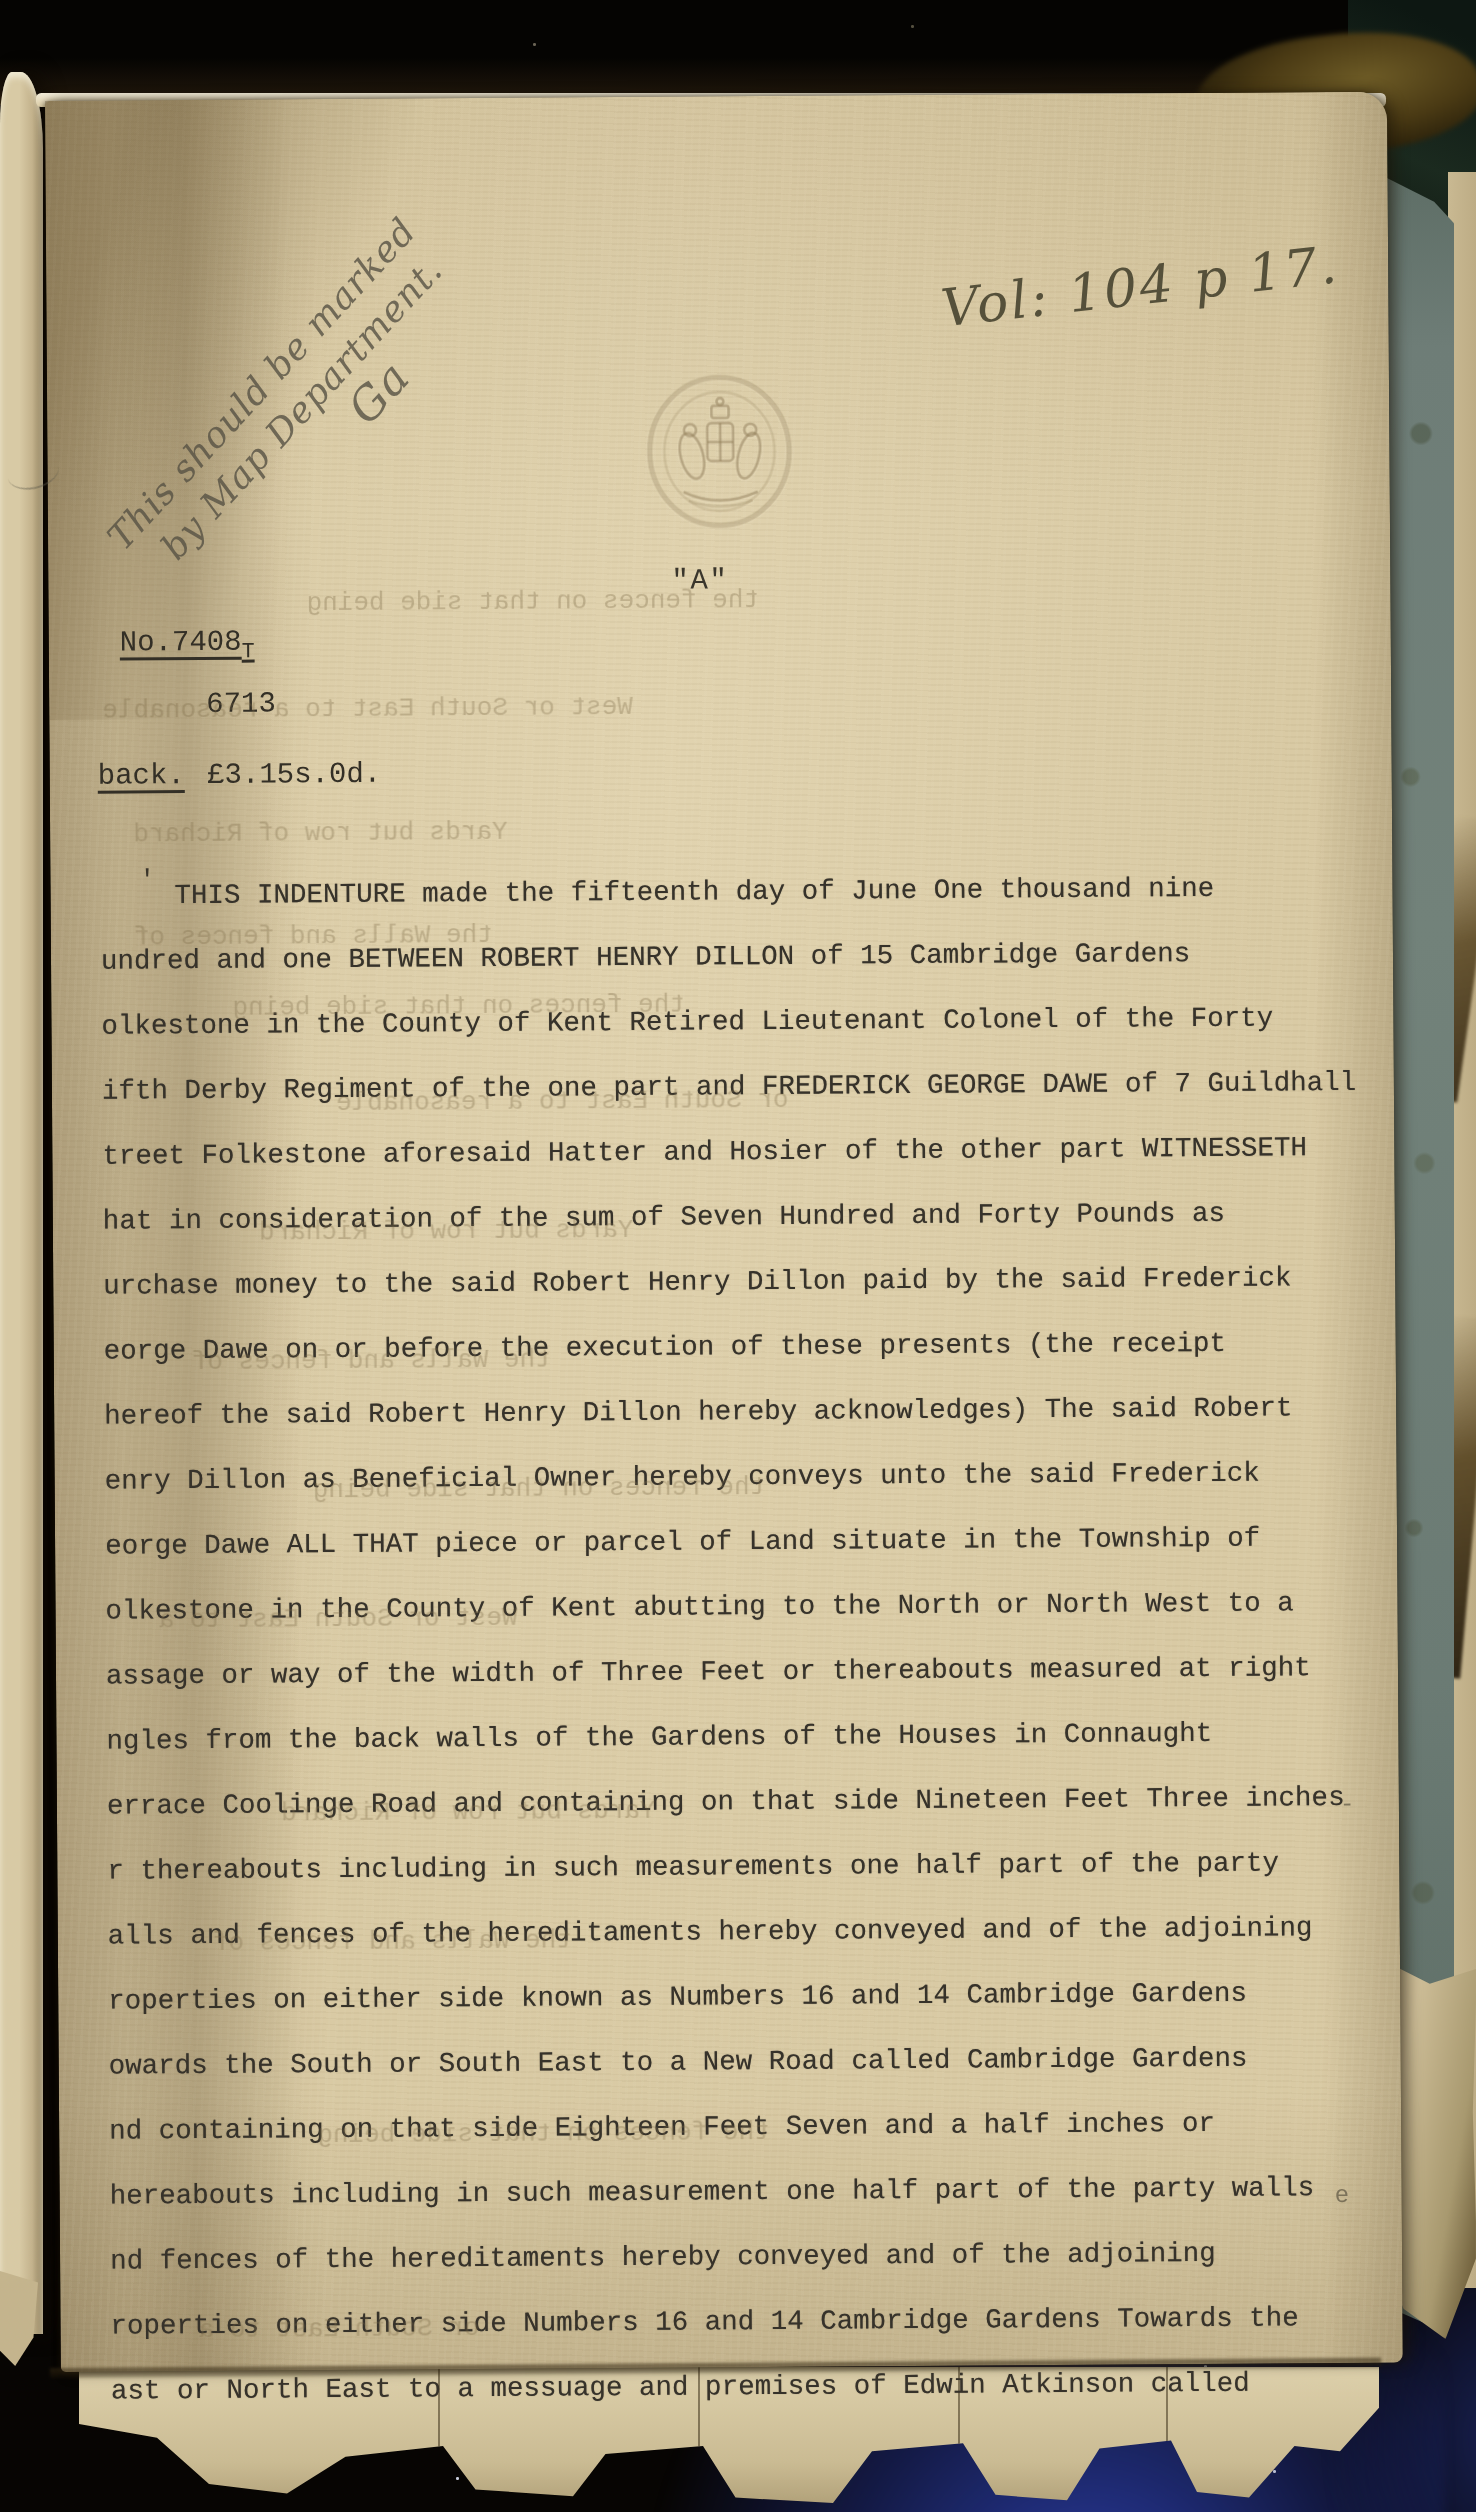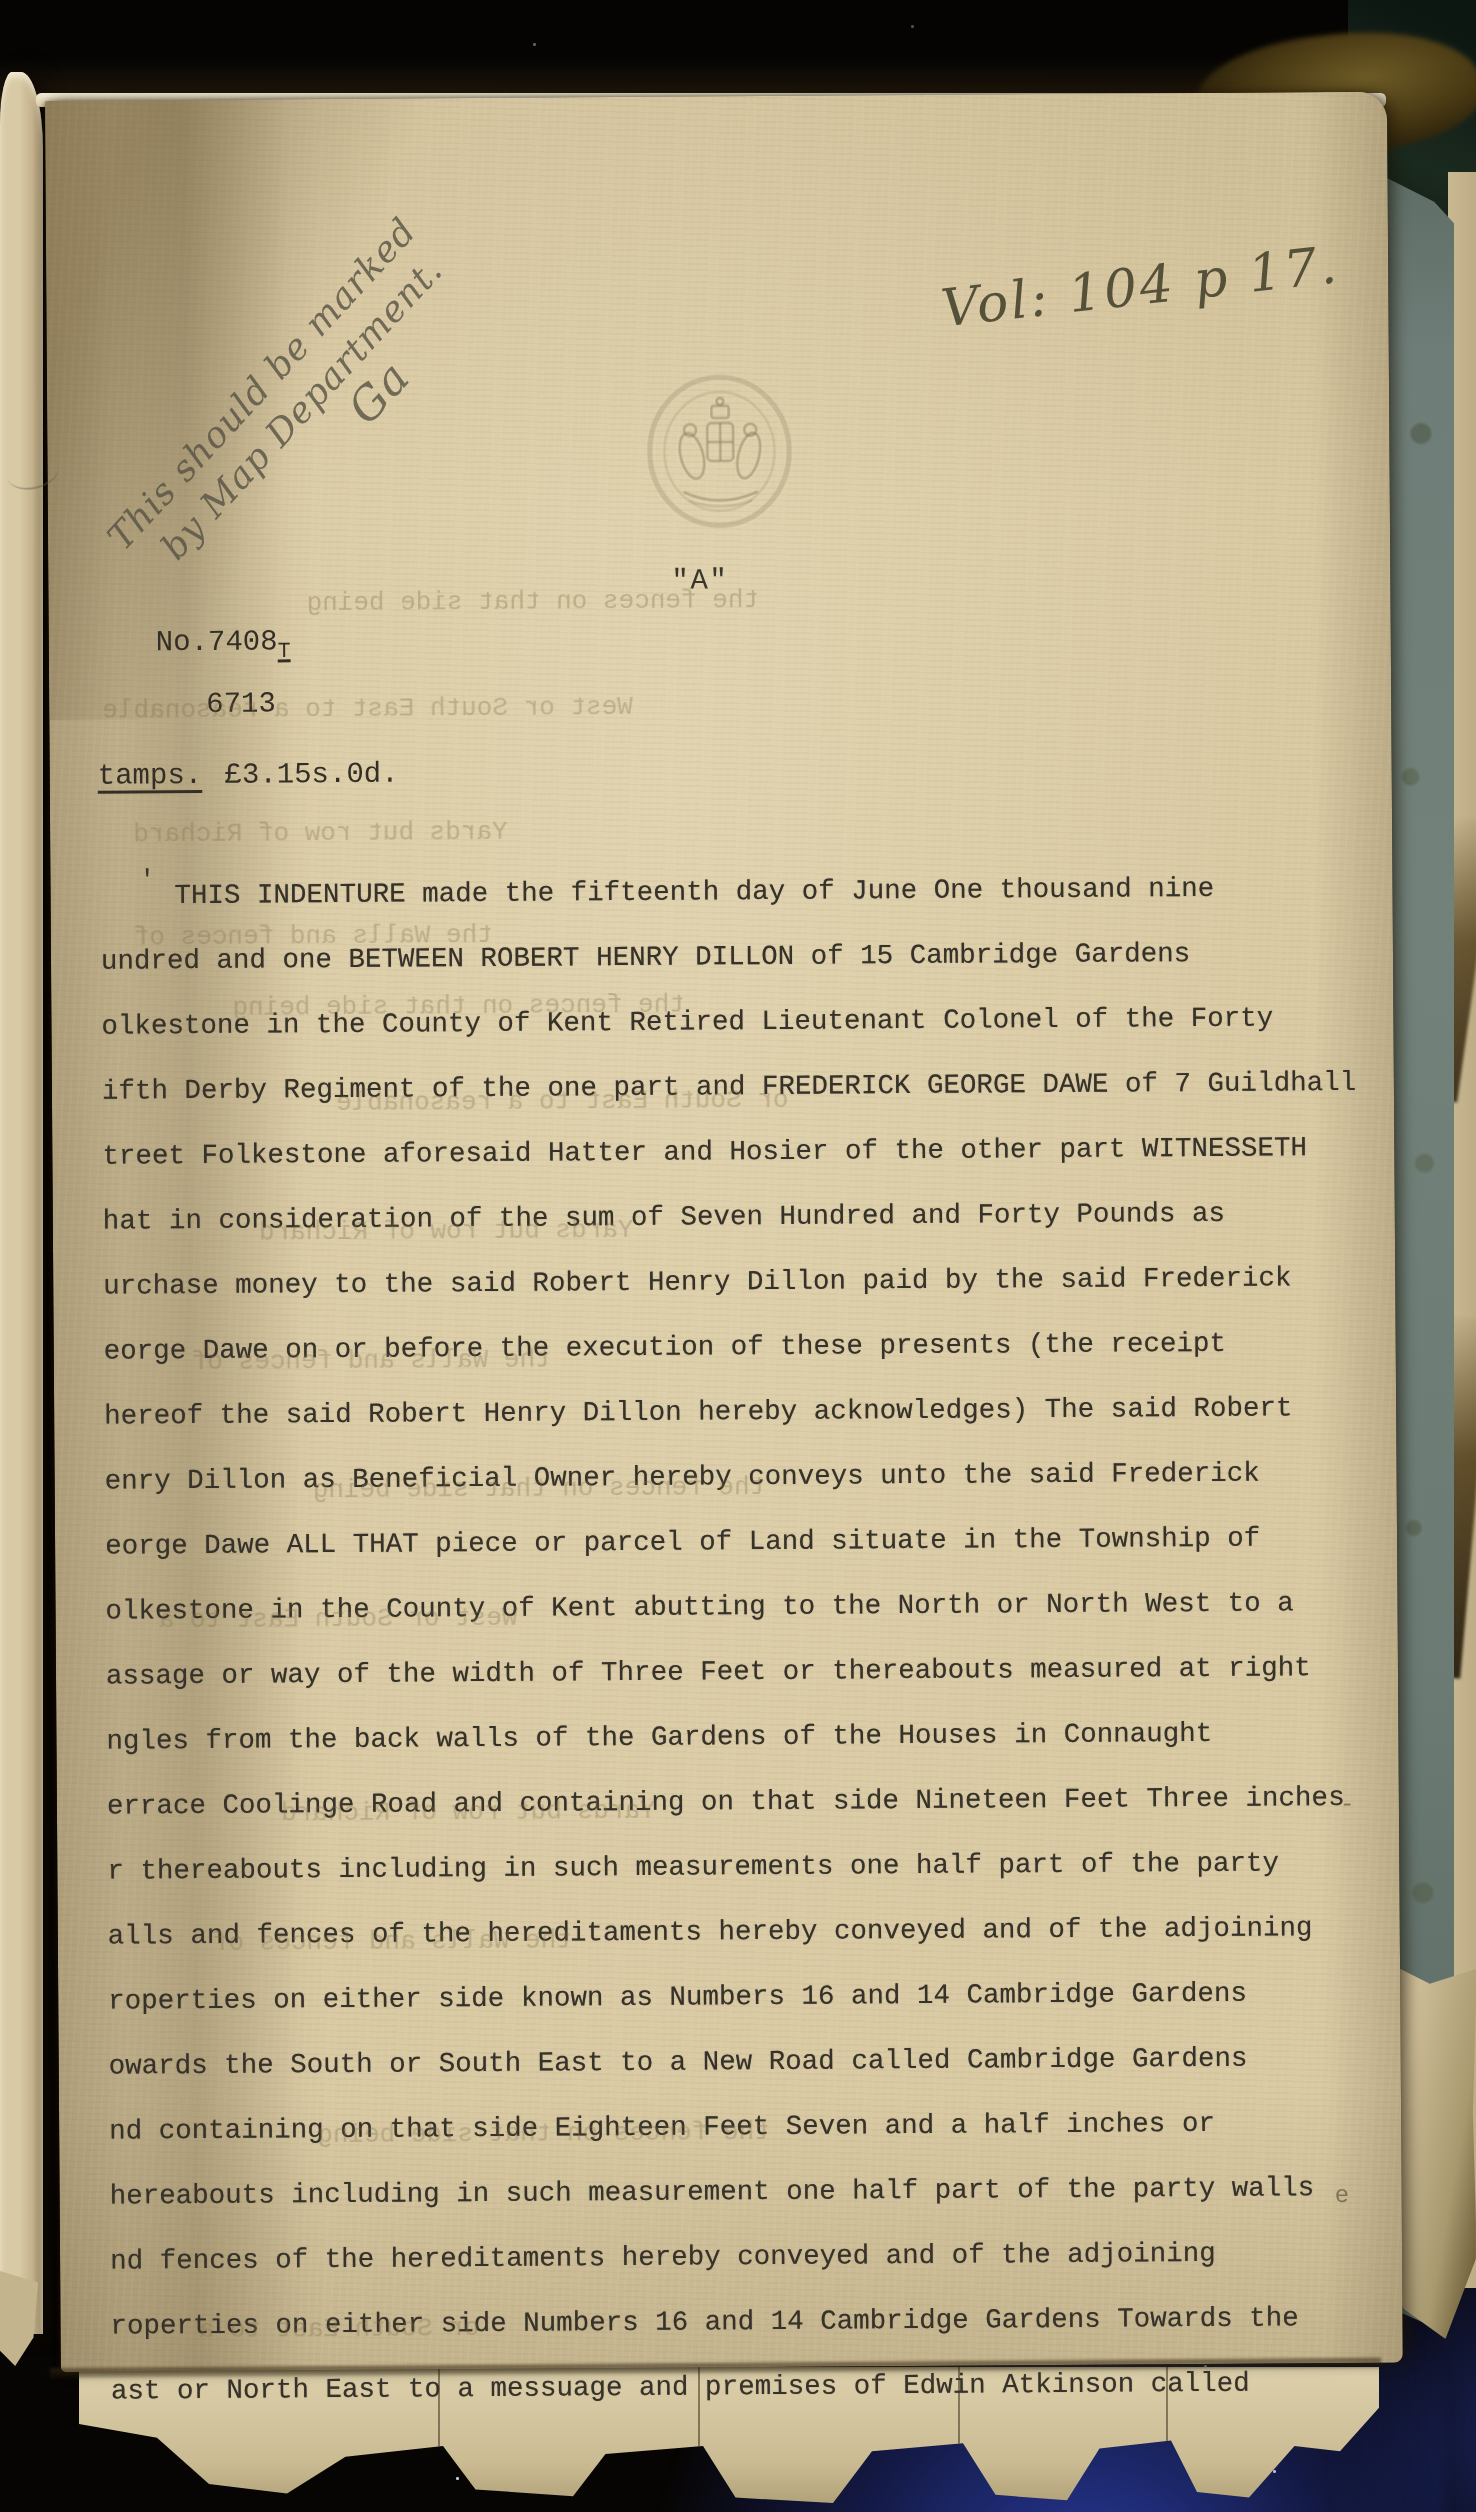--- a/index.html
+++ b/index.html
@@ -102,21 +102,21 @@
     font-size:36px;line-height:46px;color:rgba(86,81,68,.8);letter-spacing:0.9px;white-space:nowrap;}
   .pencil-note .pn2{padding-left:29px;}
   .pencil-note .pn3{padding-left:258px;font-size:45px;}
   .ink-ref{position:absolute;left:894px;top:163px;z-index:3;
     font-family:"DejaVu Serif",serif;font-style:italic;font-size:52px;
     color:#55503a;transform:rotate(-6deg);letter-spacing:2.6px;white-space:nowrap;}
   .seal{position:absolute;left:598px;top:277px;width:148px;height:157px;opacity:.85;
     filter:drop-shadow(0 -0.9px 0 rgba(101,82,48,.35)) drop-shadow(0 1.7px 0.9px rgba(255,248,228,.6));}
   .exhibit{position:absolute;left:623px;top:468px;font-size:29px;color:#3a362c;letter-spacing:1.7px;}
   .doc-no{position:absolute;left:71px;top:526px;font-size:29px;color:#332f26;white-space:nowrap;}
-  .doc-no .main{text-decoration-thickness:3.4px;text-underline-offset:6.9px;margin-left:36px;}
+  .doc-no .main{text-decoration:underline;text-decoration-thickness:3.4px;text-underline-offset:6.9px;}
   .doc-no .suffix{font-size:21.5px;vertical-align:-7.7px;text-decoration:underline;text-decoration-thickness:2.6px;}
   .doc-no2{position:absolute;left:157px;top:588px;font-size:29px;color:#332f26;}
   .stamps{position:absolute;left:48px;top:659px;font-size:29px;color:#332f26;white-space:nowrap;}
   .stamps .lbl{text-decoration:underline;text-decoration-thickness:2.6px;text-underline-offset:6.9px;margin-right:22.4px;}
   .lead-mark{position:absolute;left:89px;top:765px;font-size:26px;color:#3a352b;}
   .typed-body{position:absolute;left:50px;top:763px;width:1321px;
     font-size:27.5px;line-height:65px;color:#36322a;letter-spacing:0;
     text-shadow:0 0 0.9px rgba(54,49,40,.55);white-space:nowrap;}
   .typed-line:first-child{padding-left:74px;}
   .ghost{position:absolute;z-index:1;transform:scaleX(-1);font-size:26px;
@@ -189,21 +189,21 @@
         <circle cx="52" cy="66" r="7"></circle>
         <circle cx="122" cy="66" r="7"></circle>
         <path d="M44,138 q42,20 86,0"></path>
         <path d="M50,148 q36,14 74,0" opacity=".5"></path>
       </g>
     </svg>
 
     <div class="exhibit">"A"</div>
     <div class="doc-no"><span class="main">No.7408</span><span class="suffix">T</span></div>
     <div class="doc-no2">6713</div>
-    <div class="stamps"><span class="lbl">tamps.</span><span>£3.15s.0d.</span></div>
+    <div class="stamps"><span class="lbl">back.</span><span>£3.15s.0d.</span></div>
 
     <div class="lead-mark">'</div>
     <div class="typed-body">
         <div class="typed-line">THIS INDENTURE made the fifteenth day of June One thousand nine</div>
         <div class="typed-line">undred and one BETWEEN ROBERT HENRY DILLON of 15 Cambridge Gardens</div>
         <div class="typed-line">olkestone in the County of Kent Retired Lieutenant Colonel of the Forty</div>
         <div class="typed-line">ifth Derby Regiment of the one part and FREDERICK GEORGE DAWE of 7 Guildhall</div>
         <div class="typed-line">treet Folkestone aforesaid Hatter and Hosier of the other part WITNESSETH</div>
         <div class="typed-line">hat in consideration of the sum of Seven Hundred and Forty Pounds as</div>
         <div class="typed-line">urchase money to the said Robert Henry Dillon paid by the said Frederick</div>

